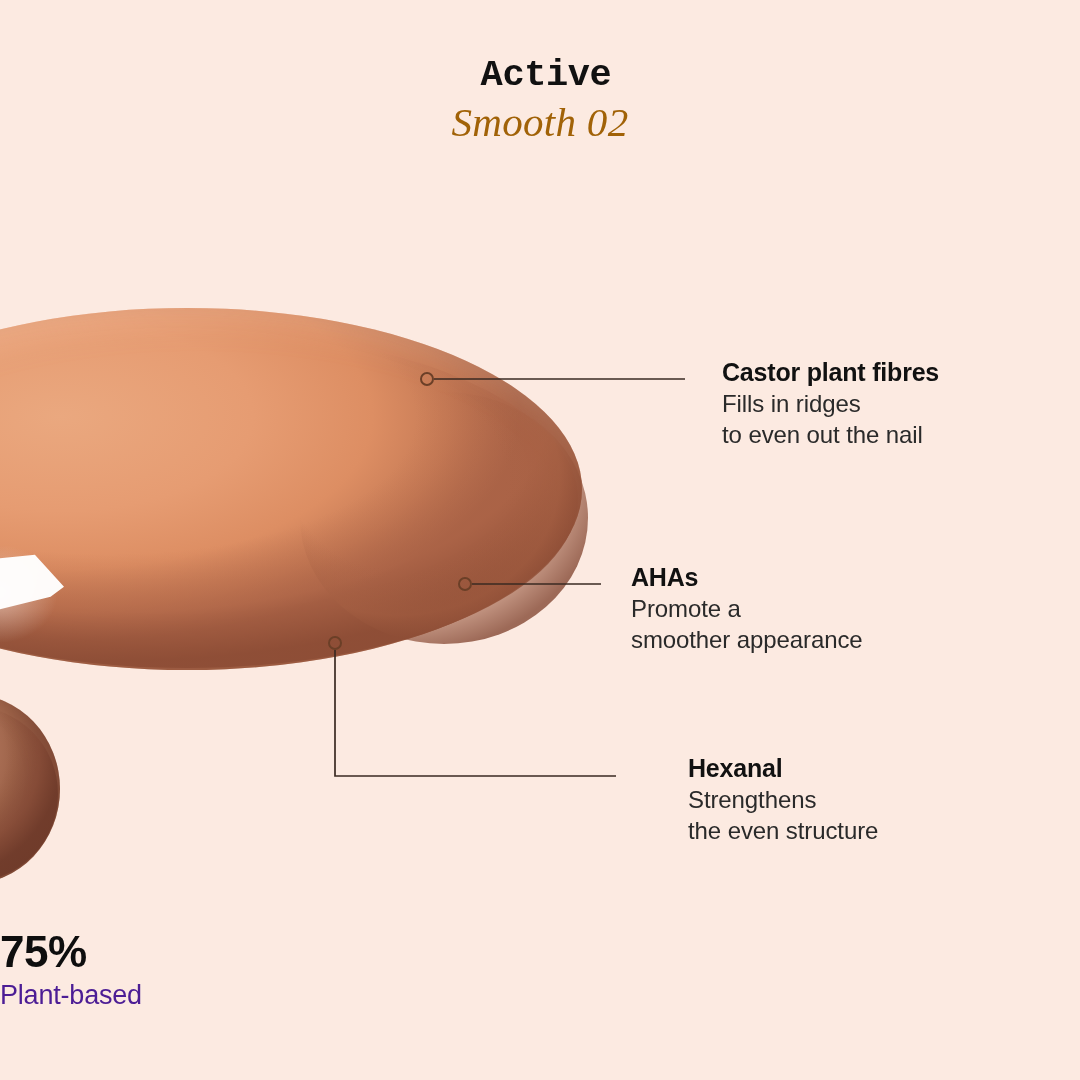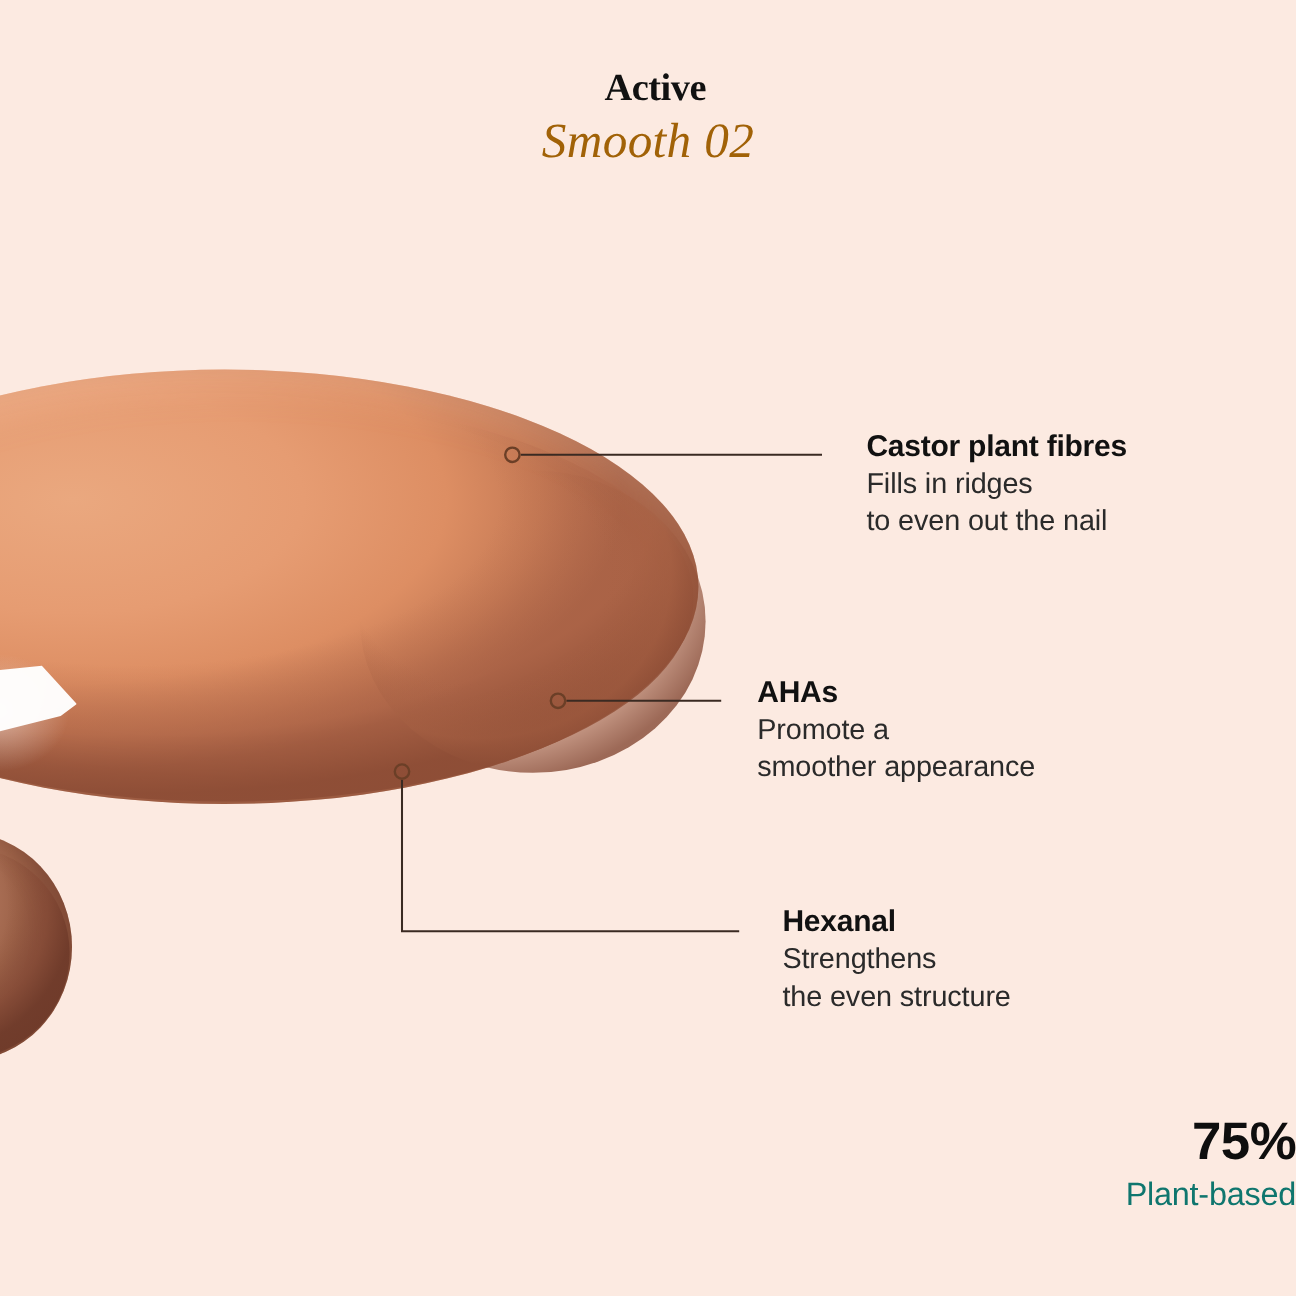--- a/index.html
+++ b/index.html
@@ -23,22 +23,22 @@
 
   
   .title-block {
     position: absolute;
     top: 56px;
     left: 0;
     width: 1080px;
     text-align: center;
   }
   .title-main {
-    font-family: Liberation Serif, serif;
-    font-size: 32px;
+    font-family: Liberation Mono, monospace;
+    font-size: 37px;
     font-weight: bold;
     letter-spacing: -0.4px;
     color: #111111;
     line-height: 1.04;
     margin-left: 12px;
   }
   .title-sub {
     font-family: "Liberation Serif", serif;
     font-style: italic;
     font-size: 41px;
@@ -176,42 +176,42 @@
     font-weight: normal;
     letter-spacing: -0.1px;
     line-height: 1.29;
     color: #2a2a2a;
     margin: 0;
     white-space: pre-line;
   }
 
   #callout-castor { left: 722px; top: 356px; }
   #callout-ahas   { left: 631px; top: 561px; }
-  #callout-hexanal{ left: 652px; top: 752px; }
+  #callout-hexanal{ left: 688px; top: 752px; }
 
   
   .footer-stat {
     position: absolute;
     left: 0;
     top: 928px;
     width: 1080px;
-    text-align: right;
+    text-align: left;
   }
   .stat-value {
     font-size: 44px;
     font-weight: bold;
     letter-spacing: -0.5px;
     color: #0e0e0e;
     line-height: 1.1;
   }
   .stat-label {
     font-size: 27px;
     font-weight: normal;
     letter-spacing: -0.2px;
-    color: #0f766e;
+    color: #4c1d95;
     line-height: 1.28;
     margin-top: 2px;
   }
 </style>
 </head>
 <body>
 
 <div id="canvas">
 
   <div class="title-block">

